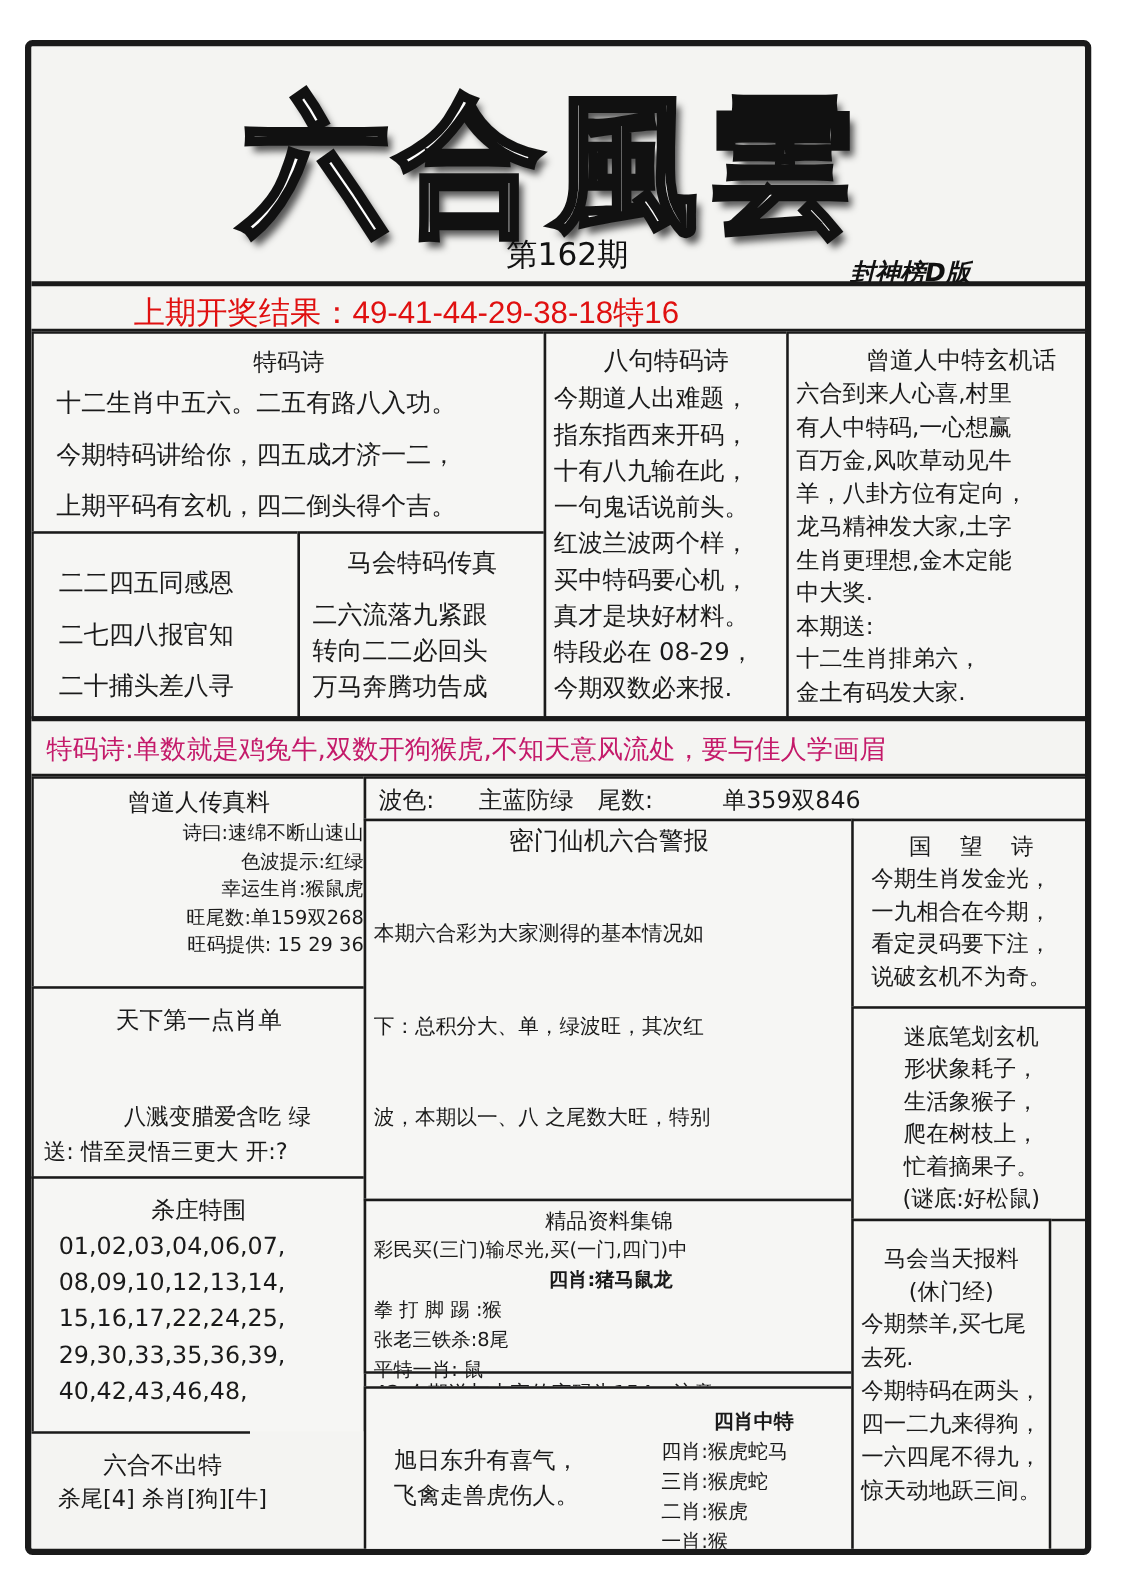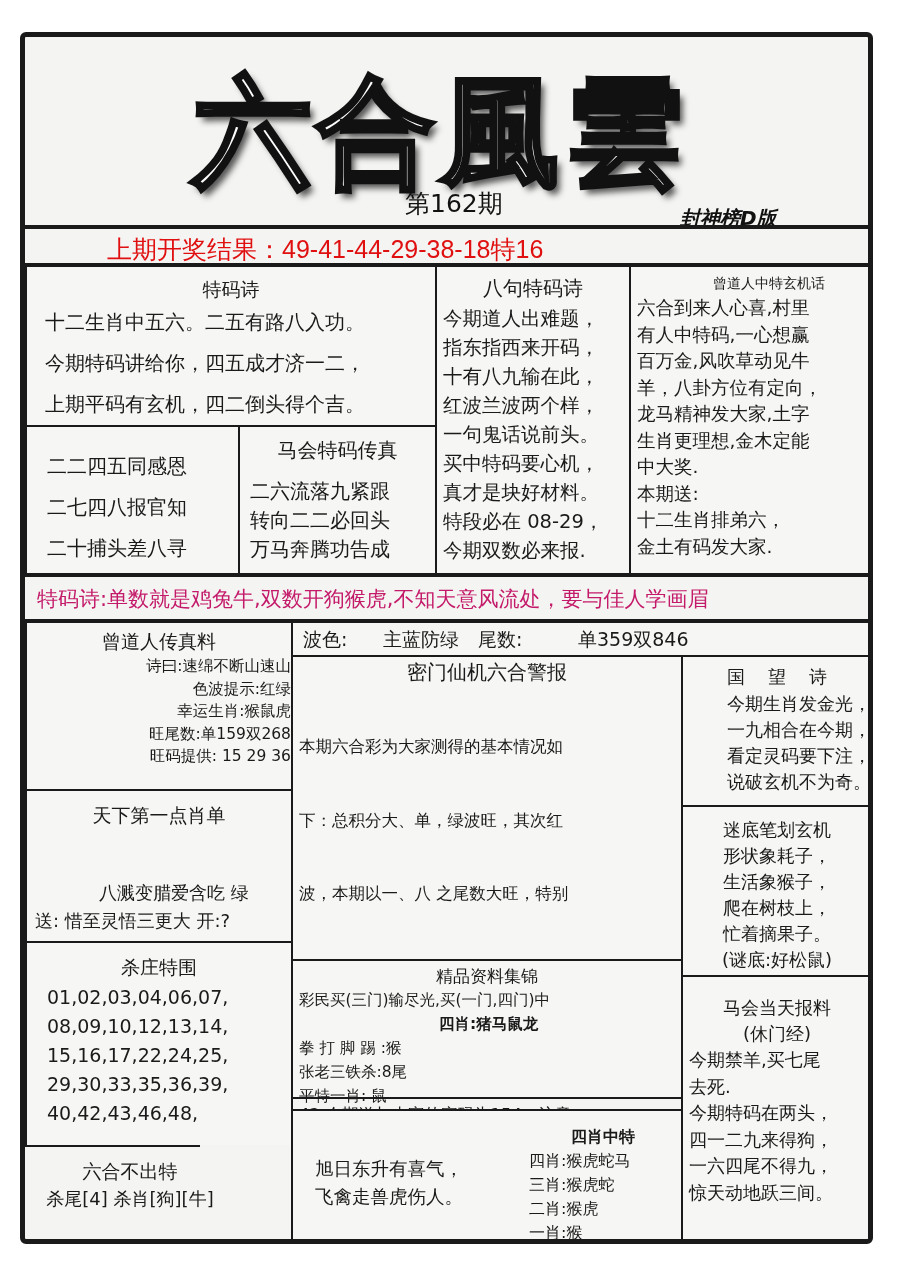--- a/index.html
+++ b/index.html
@@ -56,31 +56,31 @@
     <p class="line" style="margin:2px 0 0 10px;font-size:20px;">转向二二必回头</p>
     <p class="line" style="margin:2px 0 0 10px;font-size:20px;">万马奔腾功告成</p>
   </div>
 
   <div class="box" style="left:410px;top:228px;width:196px;height:310px;">
     <p class="h" style="margin-top:8px;font-size:20px;">八句特码诗</p>
     <div style="margin:2px 0 0 6px;line-height:29px;font-size:19.5px;white-space:nowrap;">
       <div>今期道人出难题，</div>
       <div>指东指西来开码，</div>
       <div>十有八九输在此，</div>
+      <div>一句鬼话说前头。</div>
       <div>红波兰波两个样，</div>
-      <div>一句鬼话说前头。</div>
       <div>买中特码要心机，</div>
       <div>真才是块好材料。</div>
       <div>特段必在 08-29，</div>
       <div>今期双数必来报.</div>
     </div>
   </div>
 
   <div class="box" style="left:604px;top:228px;width:244px;height:310px;">
-    <p class="h" style="margin-top:8px;font-size:14px;padding-left:36px;">曾道人中特玄机话</p>
+    <p class="h" style="margin-top:8px;font-size:19px;padding-left:36px;">曾道人中特玄机话</p>
     <div style="margin:2px 0 0 6px;line-height:26.5px;font-size:18.5px;white-space:nowrap;">
       <div>六合到来人心喜,村里</div>
       <div>有人中特码,一心想赢</div>
       <div>百万金,风吹草动见牛</div>
       <div>羊，八卦方位有定向，</div>
       <div>龙马精神发大家,土字</div>
       <div>生肖更理想,金木定能</div>
       <div>中大奖.</div>
       <div>本期送:</div>
       <div>十二生肖排弟六，</div>
@@ -170,40 +170,40 @@
       <div style="padding-left:42px;font-weight:bold;">四肖中特</div>
       <div>四肖:猴虎蛇马</div>
       <div>三肖:猴虎蛇</div>
       <div>二肖:猴虎</div>
       <div>一肖:猴</div>
     </div>
   </div>
 
   <div class="box" style="left:656px;top:618px;width:192px;height:152px;">
     <p class="h" style="margin-top:8px;font-size:18px;white-space:pre;">国    望    诗</p>
-    <div style="margin:2px 0 0 14px;line-height:26px;font-size:18px;white-space:nowrap;text-align:right;">
+    <div style="margin:2px 0 0 14px;line-height:26px;font-size:18px;white-space:nowrap;">
       <div>今期生肖发金光，</div>
       <div>一九相合在今期，</div>
       <div>看定灵码要下注，</div>
       <div>说破玄机不为奇。</div>
     </div>
   </div>
 
   <div class="box" style="left:656px;top:768px;width:192px;height:172px;">
     <div style="margin-top:10px;line-height:26px;font-size:18px;text-align:center;white-space:nowrap;">
       <div>迷底笔划玄机</div>
       <div>形状象耗子，</div>
       <div>生活象猴子，</div>
       <div>爬在树枝上，</div>
       <div>忙着摘果子。</div>
       <div>(谜底:好松鼠)</div>
     </div>
   </div>
 
-  <div class="box" style="left:656px;top:938px;width:192px;height:274px;">
+  <div class="box" style="left:656px;top:938px;width:160px;height:274px;">
     <div style="margin-top:18px;line-height:26px;font-size:18px;text-align:center;white-space:nowrap;">
       <div>马会当天报料</div>
       <div>(休门经)</div>
     </div>
     <div style="margin:0 0 0 6px;line-height:26.5px;font-size:18px;white-space:nowrap;">
       <div>今期禁羊,买七尾</div>
       <div>去死.</div>
       <div>今期特码在两头，</div>
       <div>四一二九来得狗，</div>
       <div>一六四尾不得九，</div>

